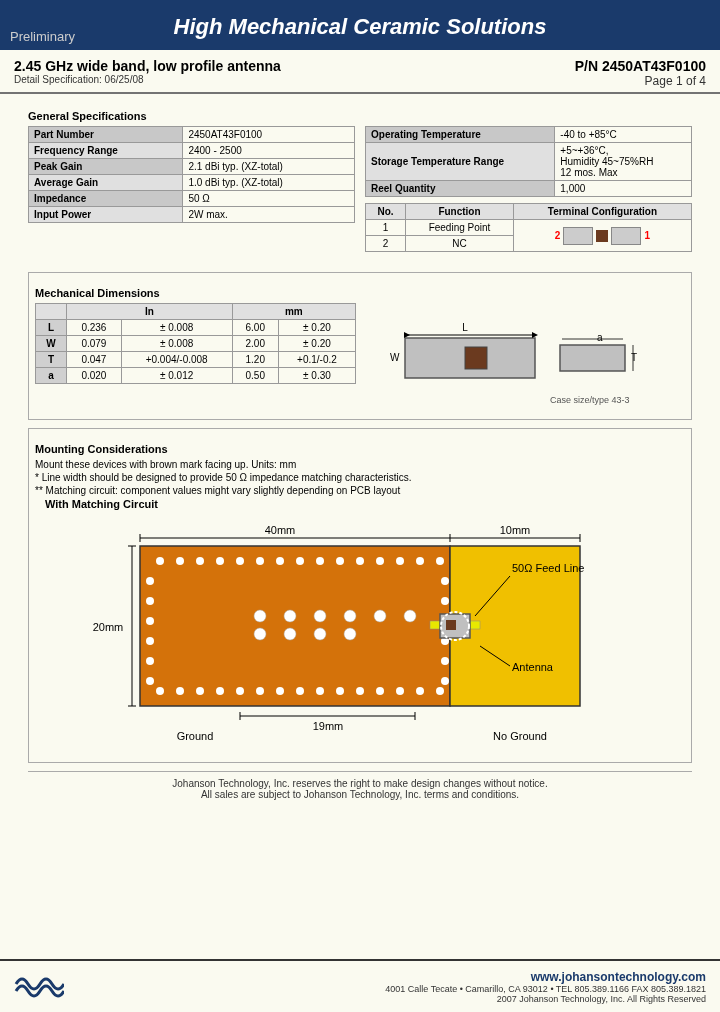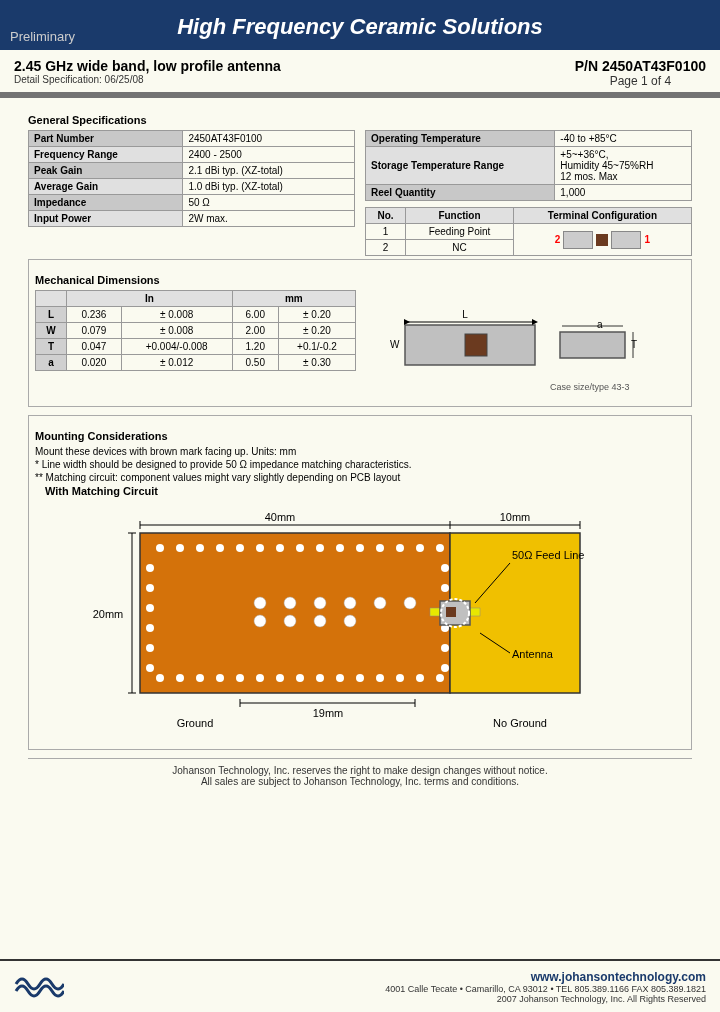--- a/index.html
+++ b/index.html
@@ -36,21 +36,21 @@
     .header-prelim {
       position: absolute;
       bottom: 6px;
       left: 10px;
       font-size: 13px;
       color: #ccc;
     }
     
     .product-title-area {
       padding: 8px 14px 4px;
-      border-bottom: 6px solid #737373;
+      border-bottom: 2px solid #737373;
       display: flex;
       justify-content: space-between;
       align-items: flex-start;
     }
     .product-name {
       font-size: 14px;
       font-weight: bold;
     }
     .part-number {
       font-size: 14px;
@@ -73,21 +73,21 @@
     .section-header {
       font-size: 11px;
       font-weight: bold;
       margin-bottom: 4px;
       margin-top: 8px;
     }
     
     .specs-container {
       display: flex;
       gap: 10px;
-      margin-bottom: 3px;
+      margin-bottom: 20px;
     }
     .specs-left {
       flex: 1;
     }
     .specs-right {
       flex: 1;
     }
     table {
       border-collapse: collapse;
       width: 100%;
@@ -249,33 +249,33 @@
       font-weight: bold;
       color: #1a3a6b;
     }
   </style>
 </head>
 <body>
 
 <div class="page">
 
   <div class="header">
-    <div class="header-title">High Frequency Ceramic Solutions</div>
+    <div class="header-title">High Mechanical Ceramic Solutions</div>
     <div class="header-prelim">Preliminary</div>
   </div>
 
   <div class="product-title-area">
     <div>
       <div class="product-name">2.45 GHz wide band, low profile antenna</div>
       <div class="detail-spec">
         <span>Detail Specification:</span>
         <span>06/25/08</span>
       </div>
     </div>
-    <div style="text-align:center;">
+    <div style="text-align:right;">
       <div class="part-number">P/N 2450AT43F0100</div>
       <div class="page-num">Page 1 of 4</div>
     </div>
   </div>
 
   <div class="content">
 
     <div class="section-header">General Specifications</div>
     <div class="specs-container">
 

